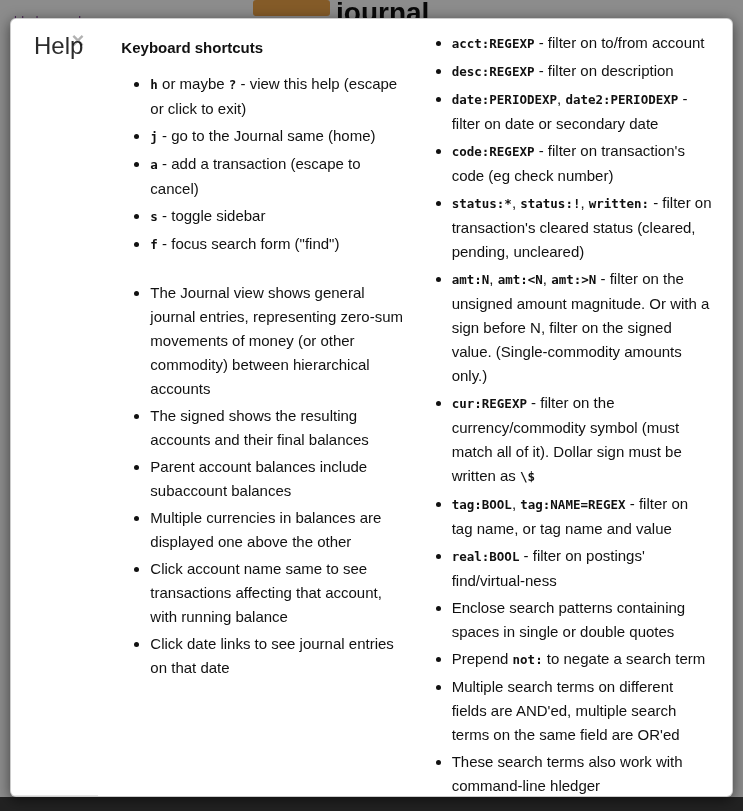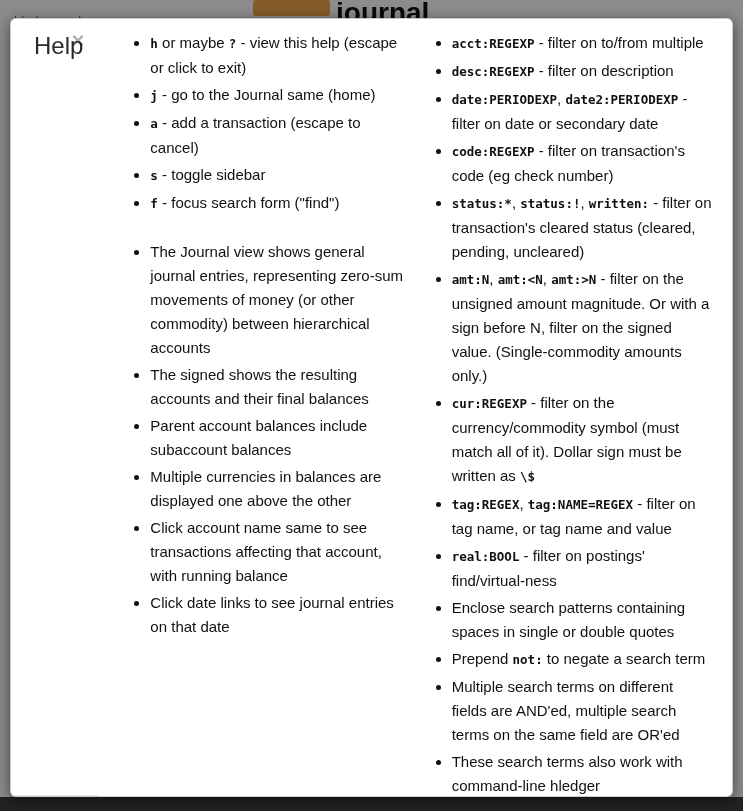--- a/index.html
+++ b/index.html
@@ -104,46 +104,47 @@
 
 <div class="backdrop"></div>
 
 <div class="help-modal">
   <div class="modal-header">
     <div class="modal-title">Help</div>
     <button class="close-button">×</button>
   </div>
   <div class="modal-body">
     <div class="help-column">
+        <h4 class="section-heading">Keyboard shortcuts</h4>
         <ul class="help-list">
           <li><span class="code">h</span><span> or maybe </span><span class="code">?</span><span> - view this help (escape or click to exit)</span></li>
           <li><span class="code">j</span><span> - go to the Journal same (home)</span></li>
           <li><span class="code">a</span><span> - add a transaction (escape to cancel)</span></li>
           <li><span class="code">s</span><span> - toggle sidebar</span></li>
           <li><span class="code">f</span><span> - focus search form ("find")</span></li>
         </ul>
         <ul class="help-list">
           <li><span>The Journal view shows general journal entries, representing zero-sum movements of money (or other commodity) between hierarchical accounts</span></li>
           <li><span>The signed shows the resulting accounts and their final balances</span></li>
           <li><span>Parent account balances include subaccount balances</span></li>
           <li><span>Multiple currencies in balances are displayed one above the other</span></li>
           <li><span>Click account name same to see transactions affecting that account, with running balance</span></li>
           <li><span>Click date links to see journal entries on that date</span></li>
         </ul>
       </div>
     <div class="help-column">
         <ul class="help-list">
-          <li><span class="code">acct:REGEXP</span><span> - filter on to/from multiple</span></li>
+          <li><span class="code">acct:REGEXP</span><span> - filter on to/from account</span></li>
           <li><span class="code">desc:REGEXP</span><span> - filter on description</span></li>
           <li><span class="code">date:PERIODEXP</span><span>, </span><span class="code">date2:PERIODEXP</span><span> - filter on date or secondary date</span></li>
           <li><span class="code">code:REGEXP</span><span> - filter on transaction's code (eg check number)</span></li>
           <li><span class="code">status:*</span><span>, </span><span class="code">status:!</span><span>, </span><span class="code">written:</span><span> - filter on transaction's cleared status (cleared, pending, uncleared)</span></li>
           <li><span class="code">amt:N</span><span>, </span><span class="code">amt:&lt;N</span><span>, </span><span class="code">amt:&gt;N</span><span> - filter on the unsigned amount magnitude. Or with a sign before N, filter on the signed value. (Single-commodity amounts only.)</span></li>
           <li><span class="code">cur:REGEXP</span><span> - filter on the currency/commodity symbol (must match all of it). Dollar sign must be written as </span><span class="code">\$</span></li>
-          <li><span class="code">tag:REGEX</span><span>, </span><span class="code">tag:NAME=REGEX</span><span> - filter on tag name, or tag name and value</span></li>
+          <li><span class="code">tag:BOOL</span><span>, </span><span class="code">tag:NAME=REGEX</span><span> - filter on tag name, or tag name and value</span></li>
           <li><span class="code">real:BOOL</span><span> - filter on postings' find/virtual-ness</span></li>
           <li><span>Enclose search patterns containing spaces in single or double quotes</span></li>
           <li><span>Prepend </span><span class="code">not:</span><span> to negate a search term</span></li>
           <li><span>Multiple search terms on different fields are AND'ed, multiple search terms on the same field are OR'ed</span></li>
           <li><span>These search terms also work with command-line hledger</span></li>
         </ul>
       </div>
   </div>
 </div>
 

